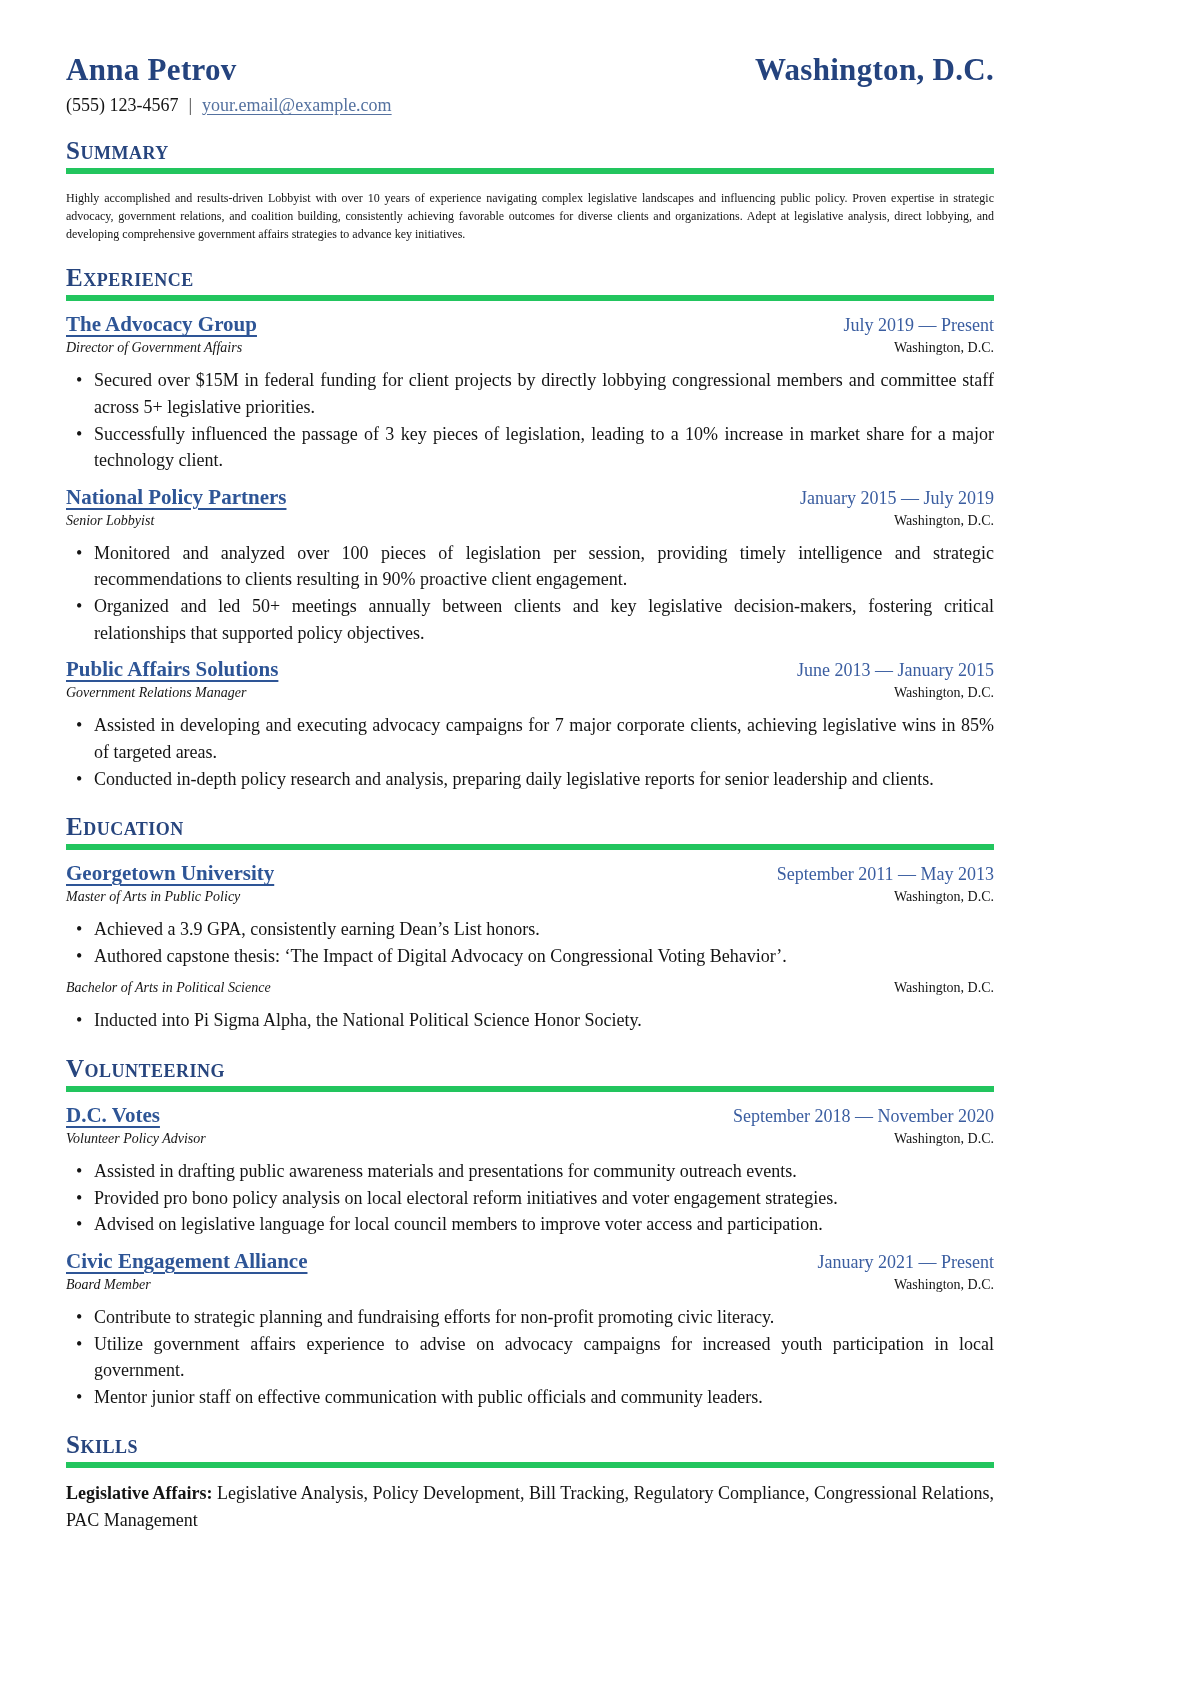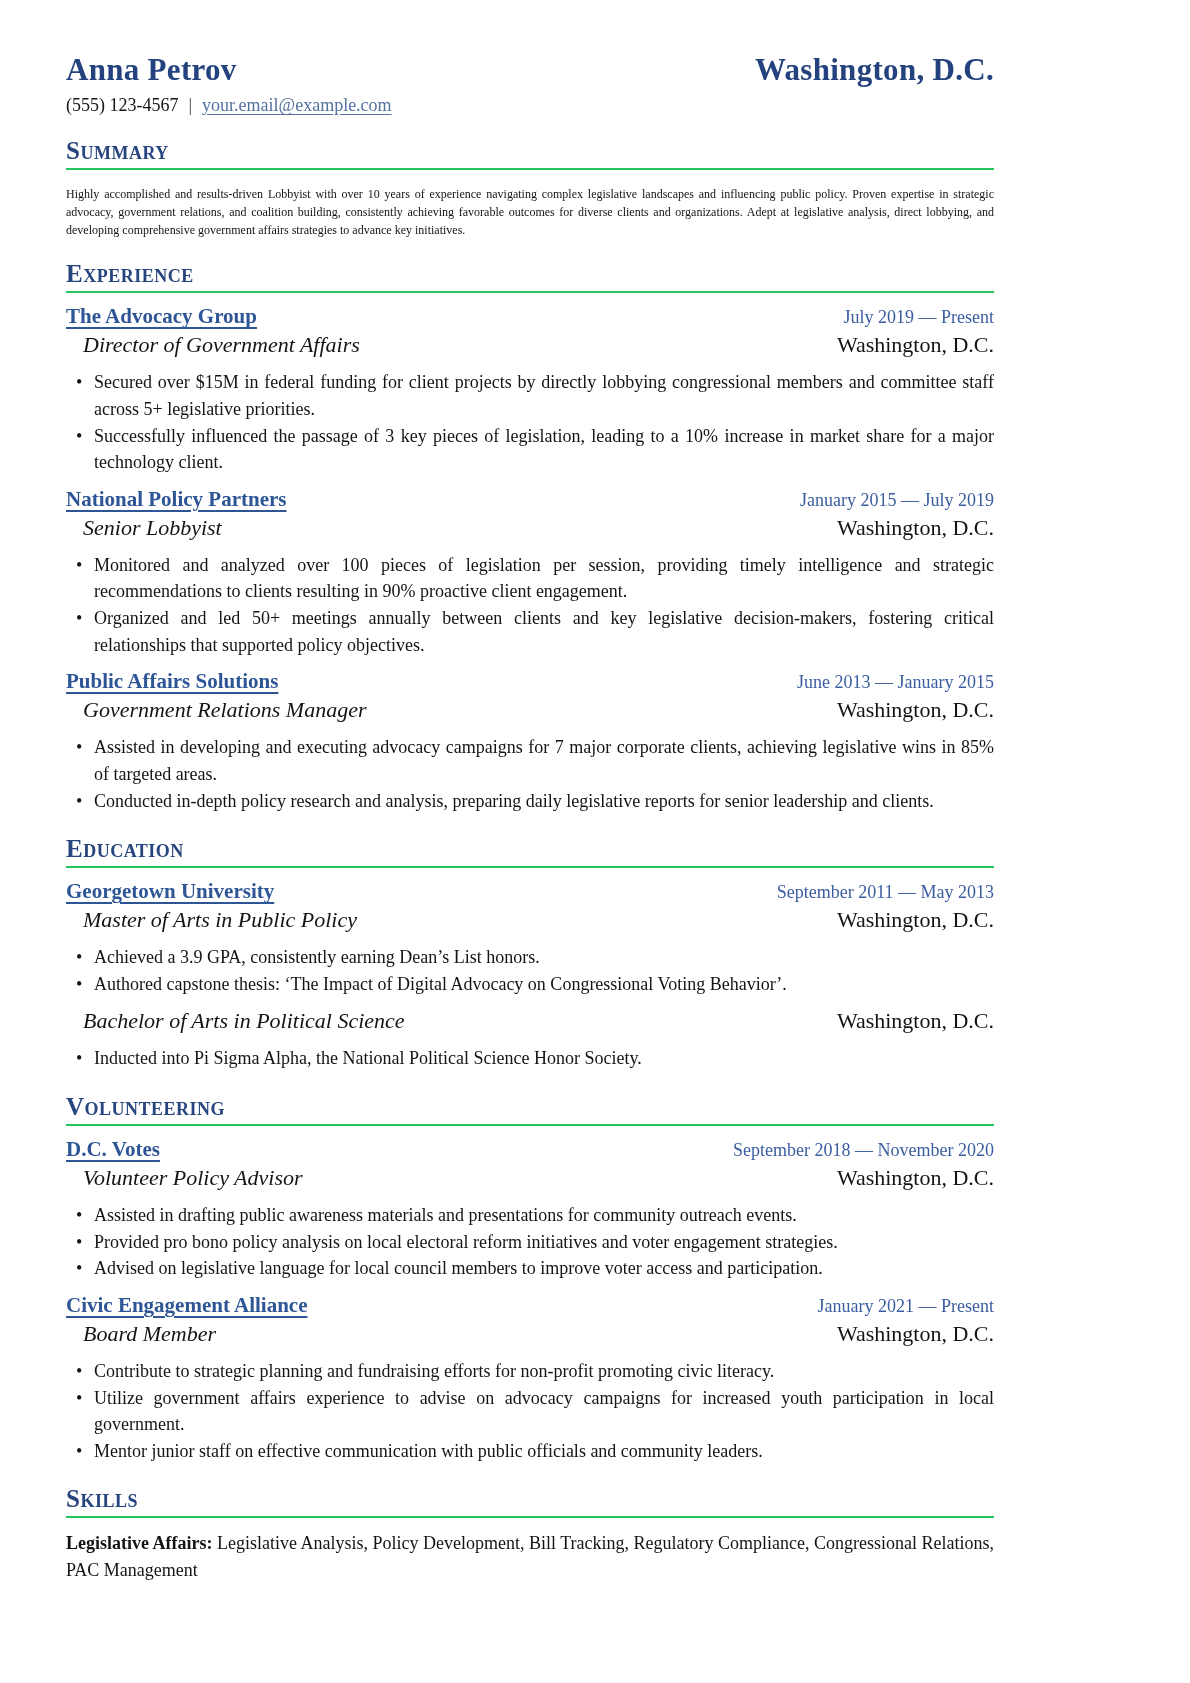--- a/index.html
+++ b/index.html
@@ -13,29 +13,29 @@
   .header-row{display:flex;justify-content:space-between;align-items:baseline;}
   .name,.header-loc{font-size:31px;font-weight:700;color:#24437E;letter-spacing:.3px;}
   .contact-row{margin-top:7px;font-size:18px;color:#141414;}
   .sep{color:#444;margin:0 10px;}
   .email{color:#54719F;text-decoration:underline;text-underline-offset:3px;cursor:pointer;}
   
   .section{margin-top:21px;}
   .section-title{
     font-size:25px;font-weight:700;color:#27457E;
     font-variant:small-caps;letter-spacing:.5px;
-    border-bottom:2px solid #22c55e;padding-bottom:3px;
+    border-bottom:6px solid #22c55e;padding-bottom:3px;
   }
   .summary-text{margin-top:16px;font-size:12px;line-height:1.48;text-align:justify;}
   
   .entry{margin-top:11px;}
   .entry-head{display:flex;justify-content:space-between;align-items:baseline;gap:48px;}
   .org{font-size:21px;font-weight:700;color:#2E5596;text-decoration:underline;text-underline-offset:4px;cursor:pointer;}
   .dates{font-size:18px;color:#3A5DA0;white-space:nowrap;}
-  .entry-sub{display:flex;justify-content:space-between;align-items:flex-end;margin-top:3px;font-size:22px;margin-left:17px;}
+  .entry-sub{display:flex;justify-content:space-between;align-items:flex-end;margin-top:3px;font-size:14px;}
   .role{font-style:italic;}
   .loc{white-space:nowrap;}
   .bullets{list-style:none;margin:11px 0 0 0;padding:0 0 0 28px;}
   .bullets li{position:relative;font-size:18px;line-height:1.48;text-align:justify;margin:0;}
   .bullets li::before{content:"\2022";position:absolute;left:-18px;top:0;}
   
   .skills-para{margin-top:12px;font-size:18px;line-height:1.48;text-align:justify;}
   .skills-label{font-weight:700;}
 </style>
 </head>

